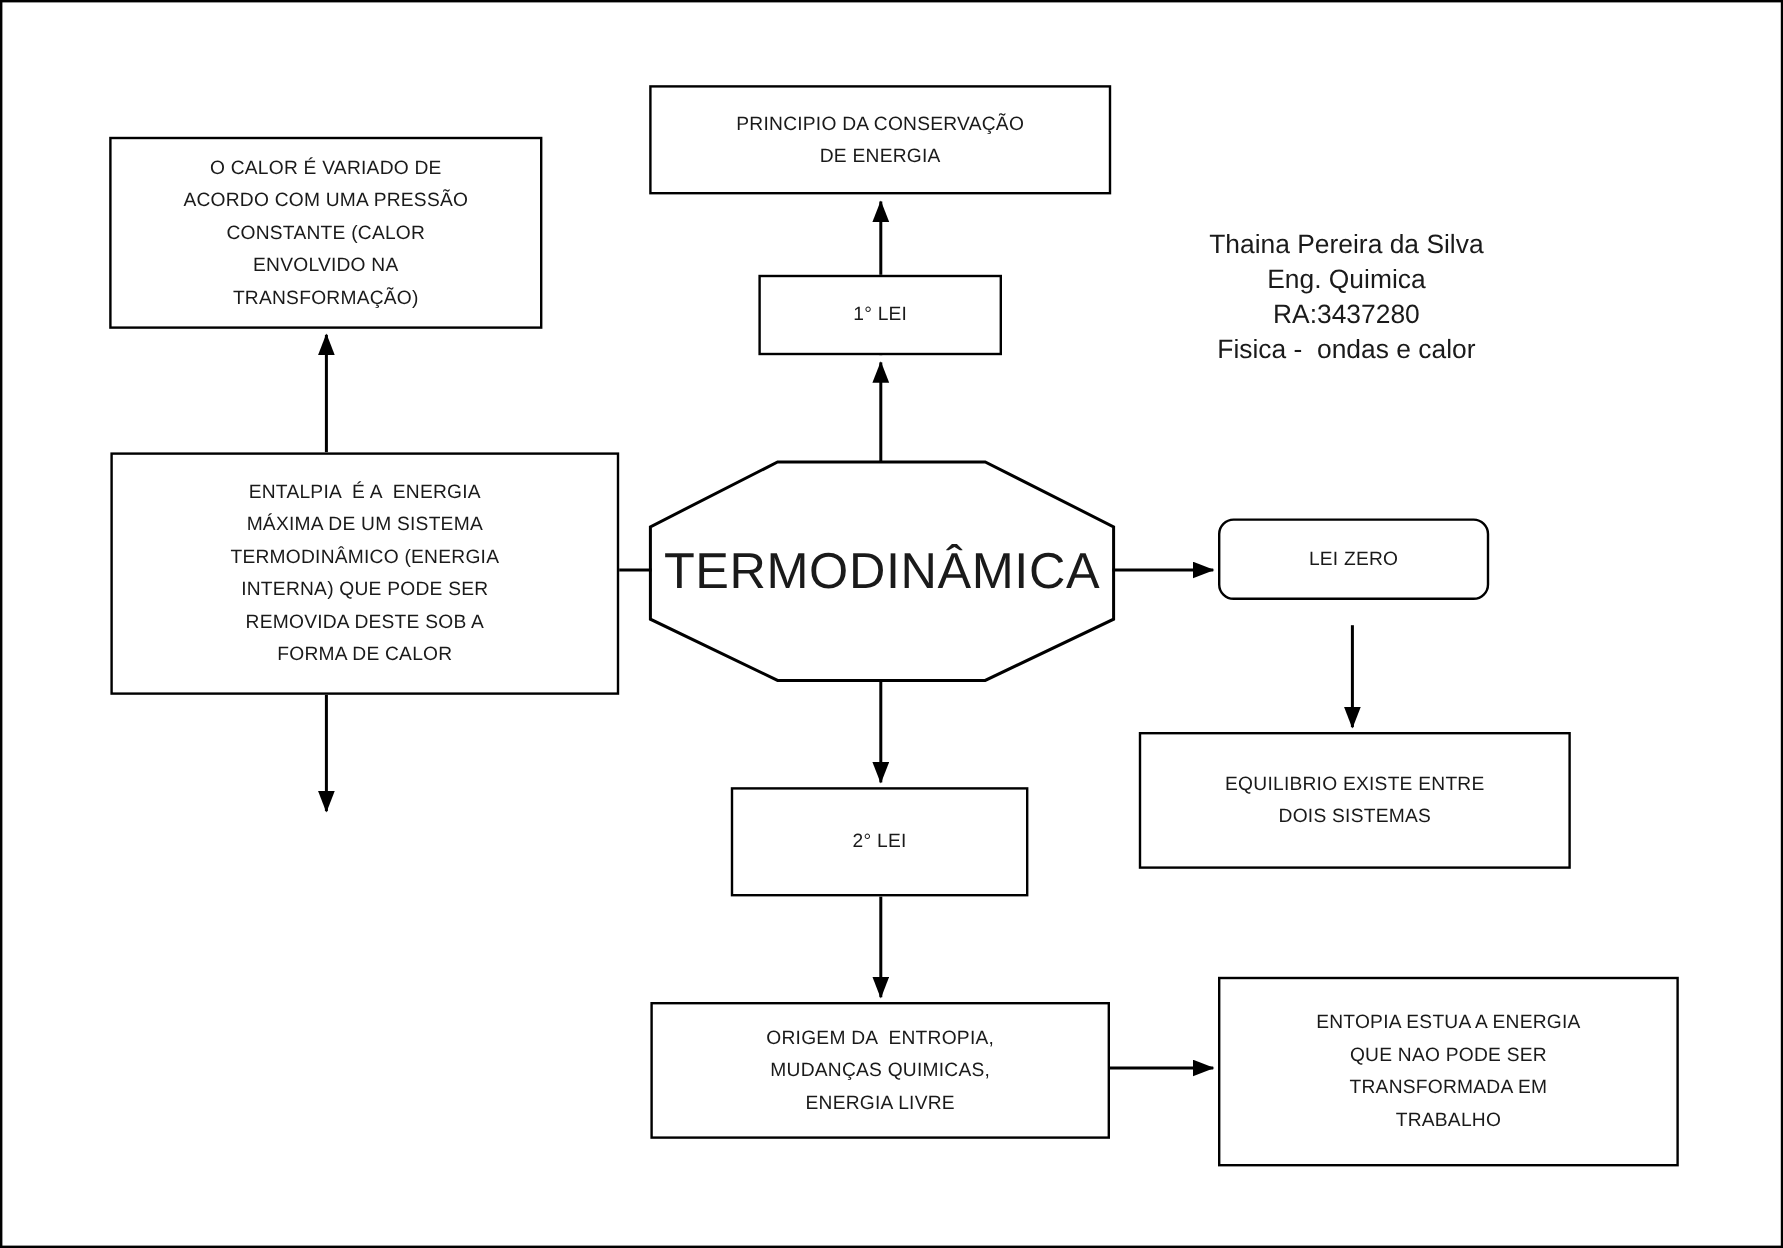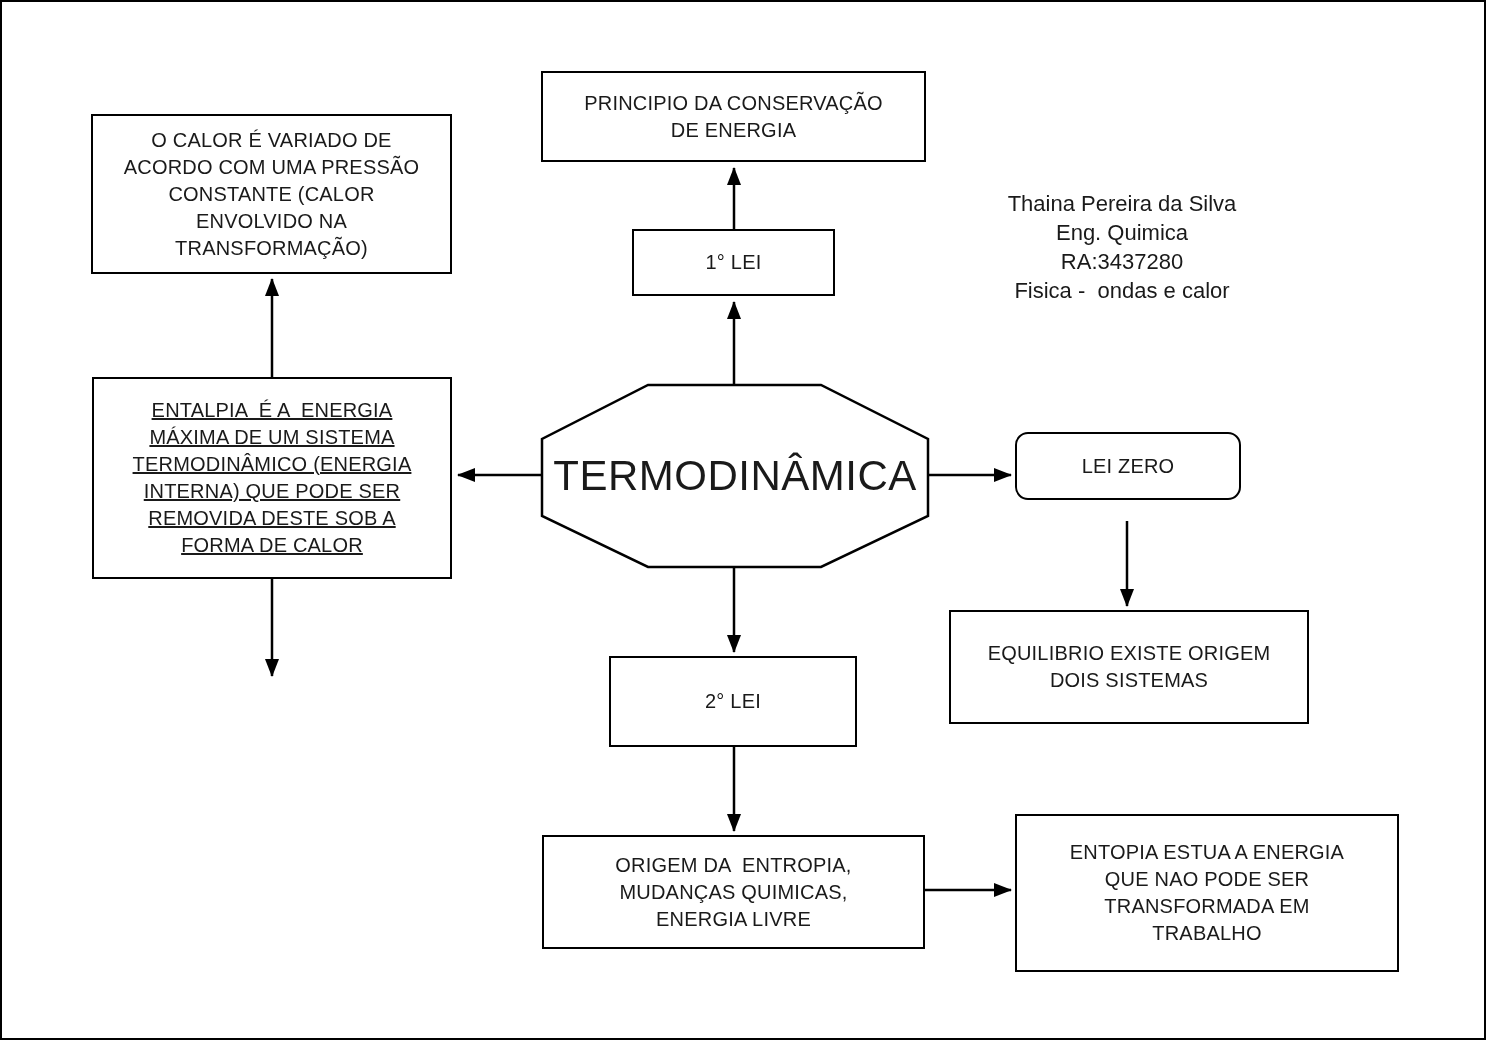--- a/index.html
+++ b/index.html
@@ -31,21 +31,21 @@
     border: 2px solid #000000;
     background: #ffffff;
     display: flex;
     align-items: center;
     justify-content: center;
     text-align: center;
     padding: 4px;
   }
   .node-text {
     white-space: pre-wrap;
-    font-size: 20px;
+    font-size: 16px;
     line-height: 27px;
     letter-spacing: 0.2px;
   }
   .octagon-label {
     position: absolute;
     display: flex;
     align-items: center;
     justify-content: center;
     text-align: center;
   }
@@ -103,36 +103,36 @@
   </div>
 
   <div class="node" style="left:89px; top:112px; width:361px; height:160px;">
     <span class="node-text">O CALOR É VARIADO DE
 ACORDO COM UMA PRESSÃO
 CONSTANTE (CALOR
 ENVOLVIDO NA
 TRANSFORMAÇÃO)</span>
   </div>
 
-  <div class="node" style="left:90px; top:375px; width:360px; height:202px;text-decoration:underline;">
+  <div class="node" style="left:90px; top:375px; width:424px; height:202px;">
     <span class="node-text">ENTALPIA  É A  ENERGIA
 MÁXIMA DE UM SISTEMA
 TERMODINÂMICO (ENERGIA
 INTERNA) QUE PODE SER
 REMOVIDA DESTE SOB A
 FORMA DE CALOR</span>
   </div>
 
 
   <div class="node" style="left:1013px; top:430px; width:226px; height:68px;border-radius:13px;">
     <span class="node-text">LEI ZERO</span>
   </div>
 
   <div class="node" style="left:947px; top:608px; width:360px; height:114px;">
-    <span class="node-text">EQUILIBRIO EXISTE ORIGEM
+    <span class="node-text">EQUILIBRIO EXISTE ENTRE
 DOIS SISTEMAS</span>
   </div>
 
   <div class="node" style="left:607px; top:654px; width:248px; height:91px;">
     <span class="node-text">2° LEI</span>
   </div>
 
   <div class="node" style="left:540px; top:833px; width:383px; height:114px;">
     <span class="node-text">ORIGEM DA  ENTROPIA,
 MUDANÇAS QUIMICAS,

